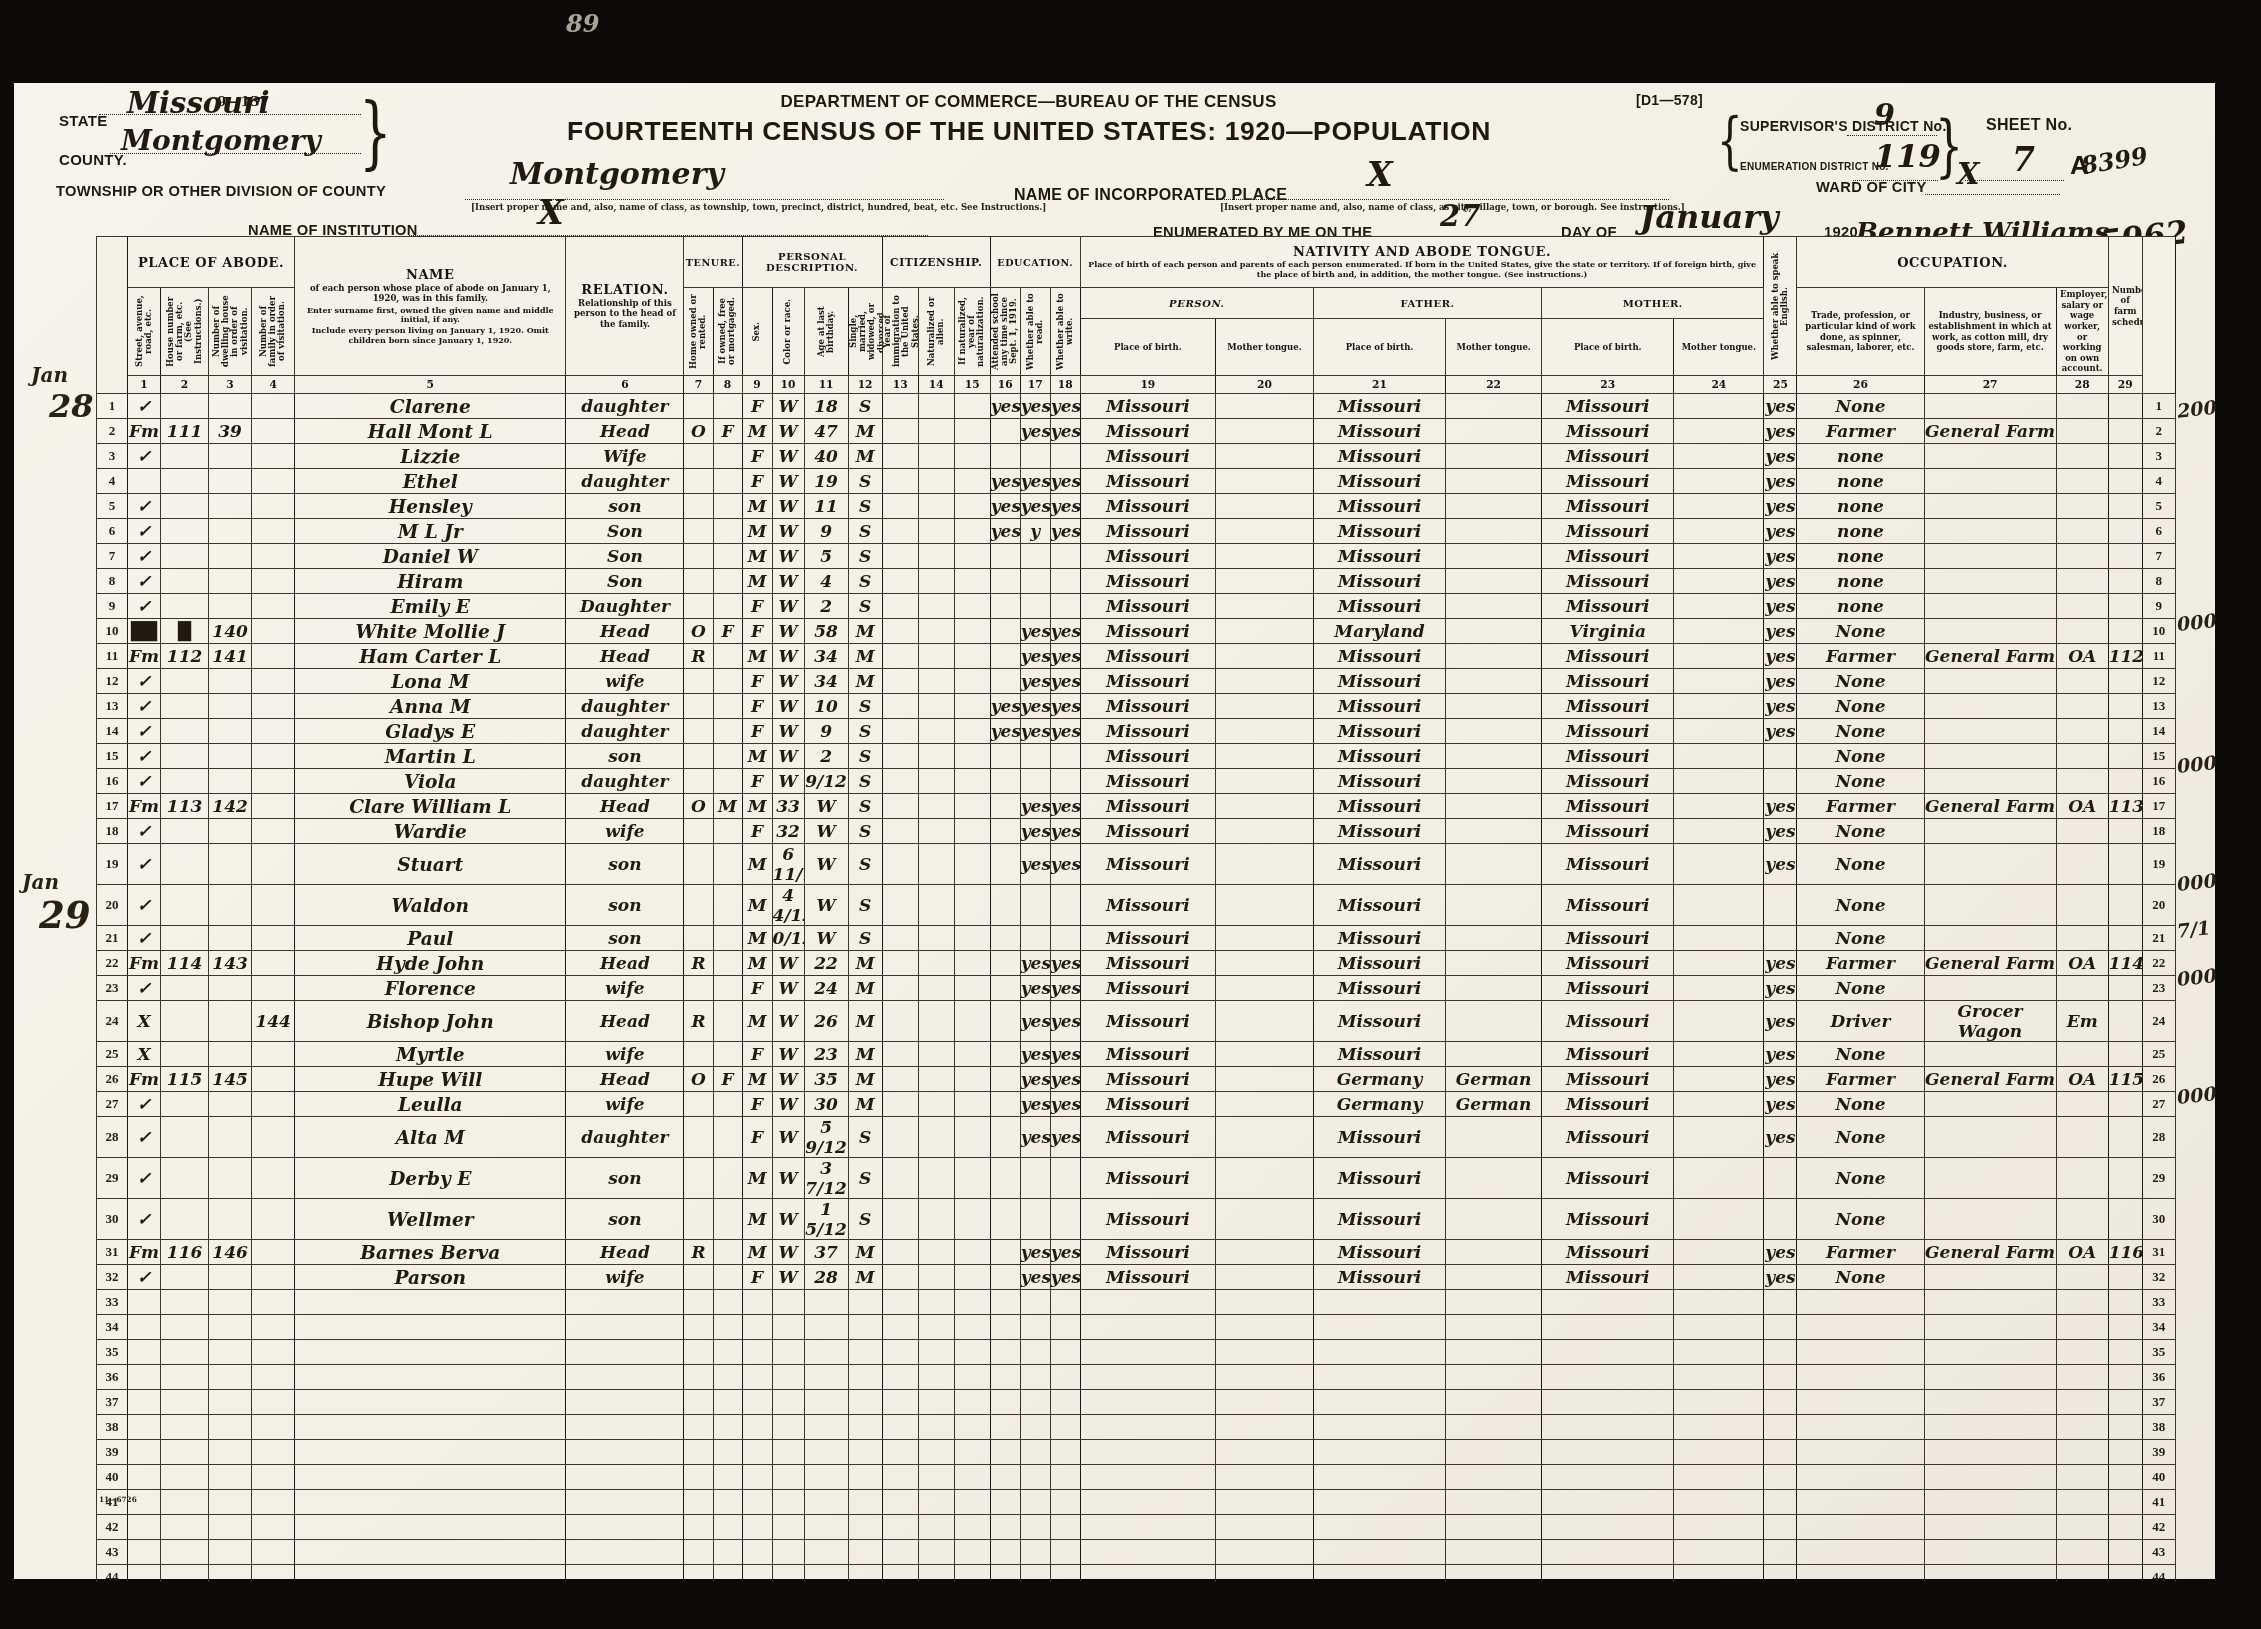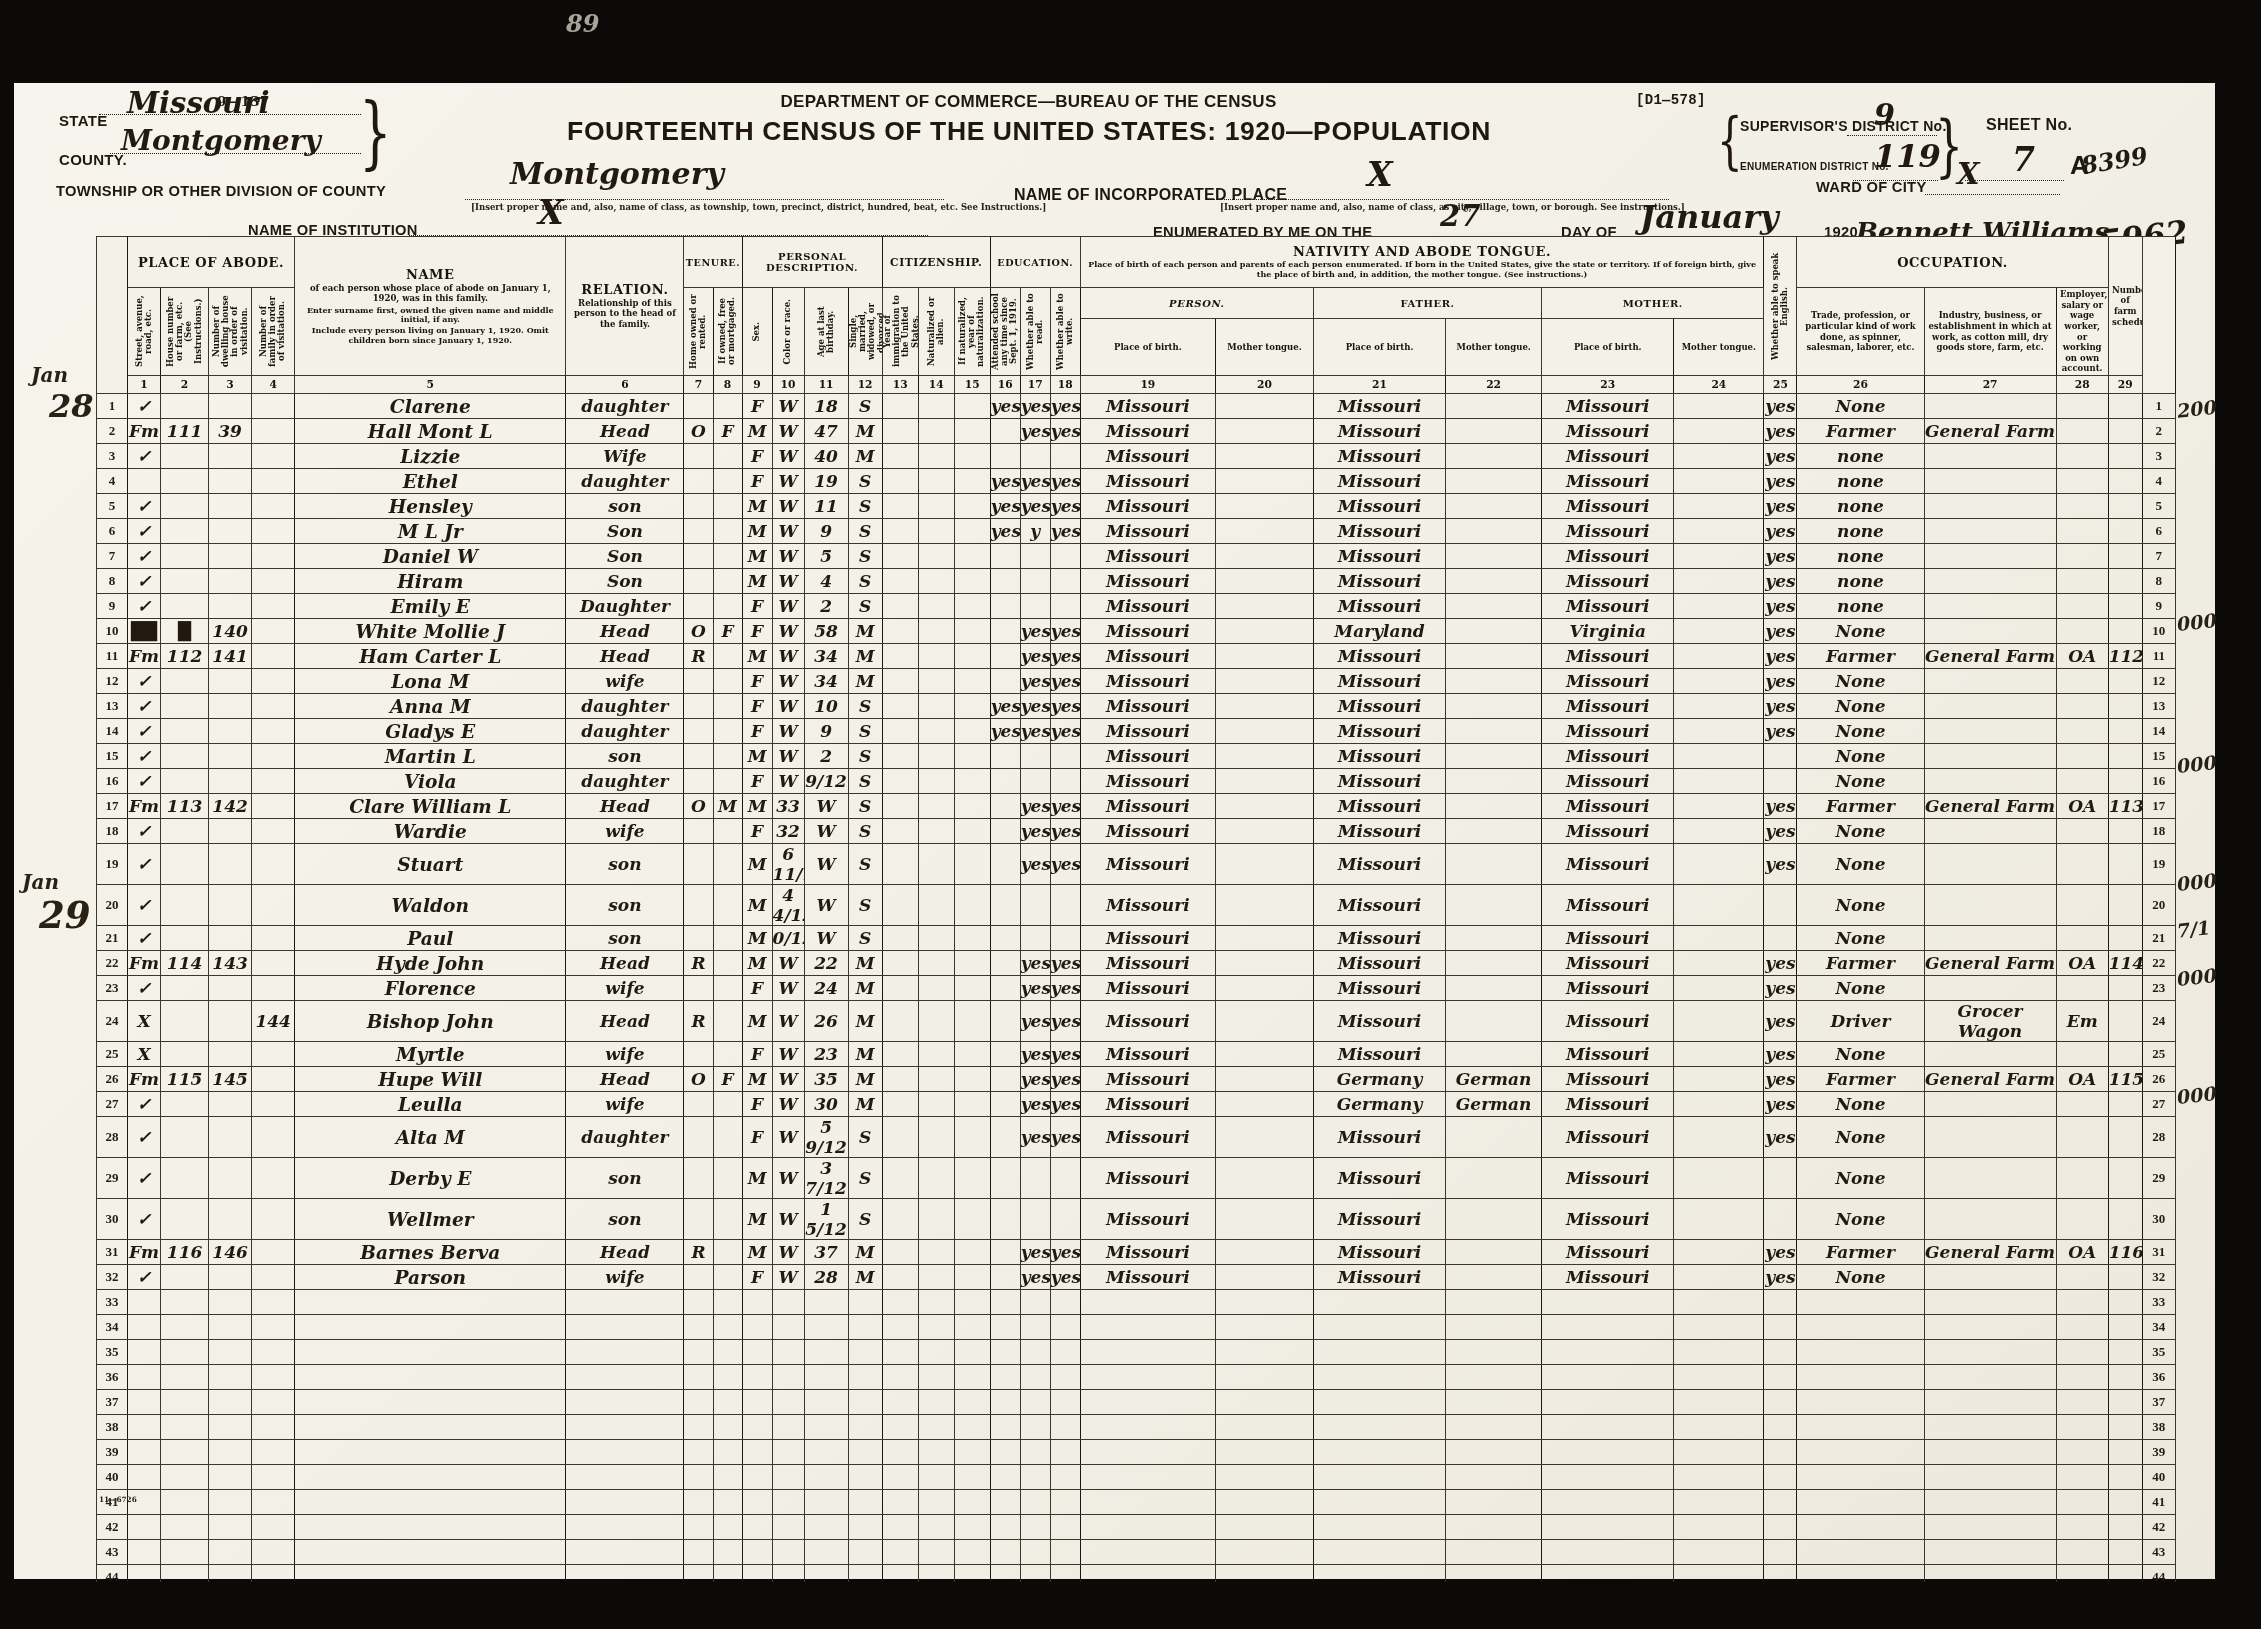--- a/index.html
+++ b/index.html
@@ -60,21 +60,21 @@
     <div class="dotline" style="left:85px;top:31px;width:262px;"></div>
     <div class="hw hw-abs" style="left:113px;top:3.4px;font-size:29px;">Missouri</div>
 
     <div class="pr" style="left:45px;top:68px;font-size:15px;">COUNTY.</div>
     <div class="dotline" style="left:96px;top:70px;width:251px;"></div>
     <div class="hw hw-abs" style="left:107px;top:41px;font-size:28px;">Montgomery</div>
     <div class="brace" style="left:345px;top:3.4px;font-size:79px;">}</div>
 
     <div class="pr" style="left:507px;top:9px;width:1015px;text-align:center;font-size:17px;white-space:normal;">DEPARTMENT OF COMMERCE—BUREAU OF THE CENSUS</div>
     <div class="pr" style="left:423px;top:33px;width:1184px;text-align:center;font-size:26.5px;letter-spacing:0.6px;white-space:normal;">FOURTEENTH CENSUS OF THE UNITED STATES: 1920—POPULATION</div>
-    <div class="pr" style="left:1622px;top:9px;font-size:14px;font-family:Liberation Mono, monospace;">[D1—578]</div>
+    <div class="pr" style="left:1622px;top:9px;font-size:14px;font-family:Liberation Sans, sans-serif;">[D1—578]</div>
 
     <div class="brace" style="left:1703px;top:21.4px;font-size:62px;">{</div>
     <div class="pr" style="left:1726px;top:35px;font-size:14px;">SUPERVISOR'S DISTRICT No.</div>
     <div class="dotline" style="left:1833px;top:52px;width:90px;"></div>
     <div class="hw hw-abs" style="left:1860px;top:13.5px;font-size:30px;">9</div>
     <div class="pr" style="left:1726px;top:78px;font-size:10px;">ENUMERATION DISTRICT No.</div>
     <div class="dotline" style="left:1839px;top:97px;width:85px;"></div>
     <div class="hw hw-abs" style="left:1860px;top:54px;font-size:32px;">119</div>
     <div class="brace" style="left:1921px;top:22.5px;font-size:68px;">}</div>
 

